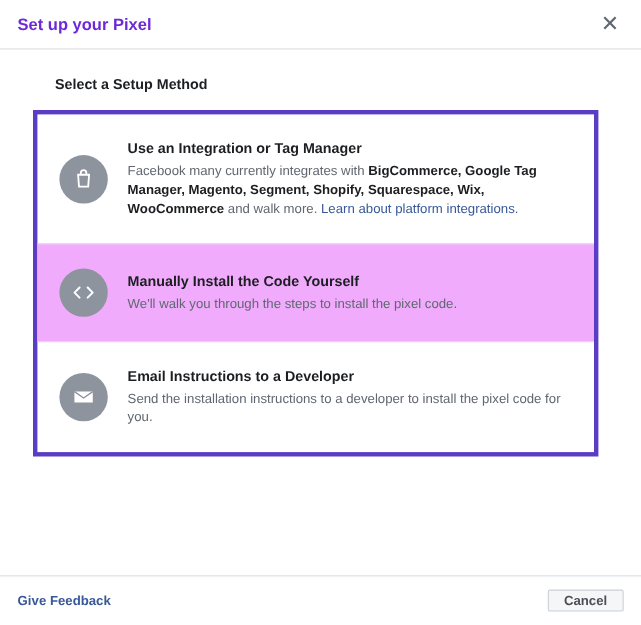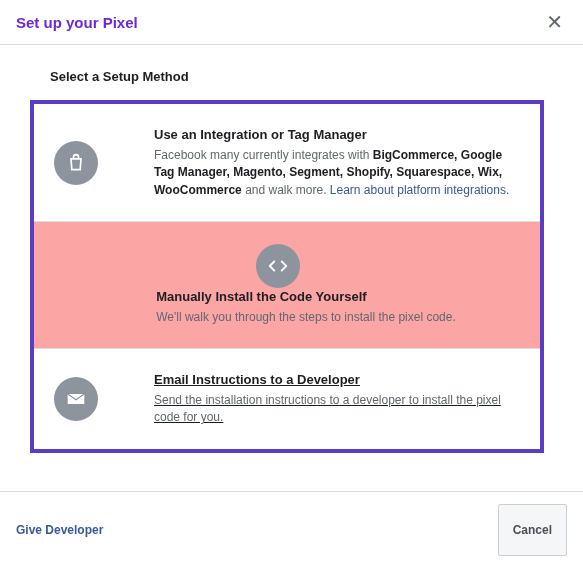--- a/index.html
+++ b/index.html
@@ -43,41 +43,39 @@
       border: 4px solid #5b3cc4;
       background: #fff;
     }
     .option {
       display: flex;
       align-items: center;
       padding: 22px 20px;
       border-bottom: 1px solid #dadde1;
       cursor: pointer;
     }
-    .option:last-child { border-bottom: none; text-decoration: underline; }
+    .option:last-child { border-bottom: none; }
     .option.hovered {
-      background: #fca5a5;
-      flex-direction: column;
+      background: #f0abfc;
     }
     .icon-circle {
       width: 44px;
       height: 44px;
       border-radius: 50%;
       background: #8d949e;
       display: flex;
       align-items: center;
       justify-content: center;
       flex-shrink: 0;
       margin-right: 18px;
     }
     .option-text {
       font-size: 12px;
       color: #606770;
       line-height: 1.45;
-      margin-left: 38px;
     }
     .option-title {
       font-size: 13px;
       font-weight: bold;
       color: #1c1e21;
       margin-bottom: 2px;
     }
     .option-text b {
       color: #1c1e21;
       font-weight: bold;
@@ -103,21 +101,21 @@
       font-size: 12px;
       font-weight: bold;
       cursor: pointer;
     }
     .cancel-btn {
       border: 1px solid #ccd0d5;
       background: #f5f6f7;
       color: #4b4f56;
       font-size: 12px;
       font-weight: bold;
-      padding: 18px 14px;
+      padding: 2px 14px;
       border-radius: 2px;
       cursor: pointer;
     }
     svg { display: block; }
   </style>
 </head>
 <body>
 
 <div class="header">
   <div class="header-title">Set up your Pixel</div>
@@ -164,15 +162,15 @@
       <div class="option-text">
         <div class="option-title">Email Instructions to a Developer</div>
         <span>Send the installation instructions to a developer to install the pixel code for you.</span>
       </div>
     </div>
 
   </div>
 </div>
 
 <div class="footer">
-  <div class="feedback-link">Give Developer</div>
+  <div class="feedback-link">Give Feedback</div>
   <button class="cancel-btn">Cancel</button>
 </div>
 
 </body></html>

